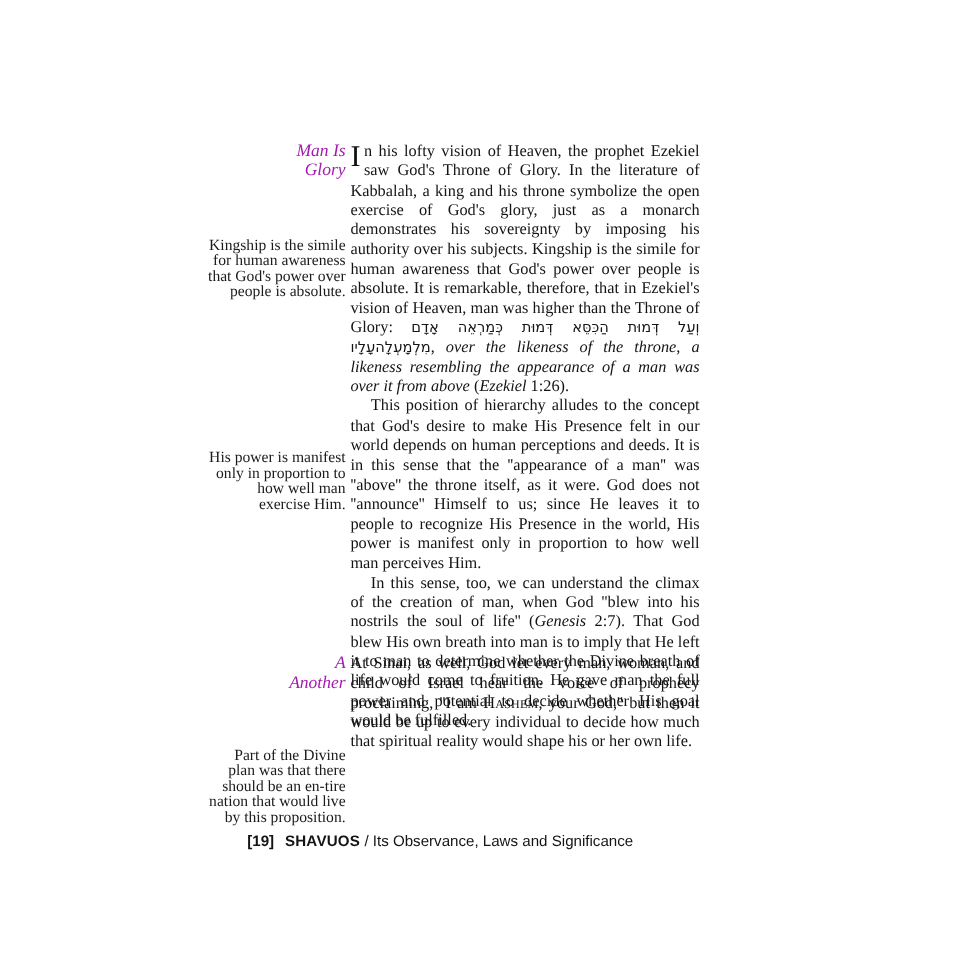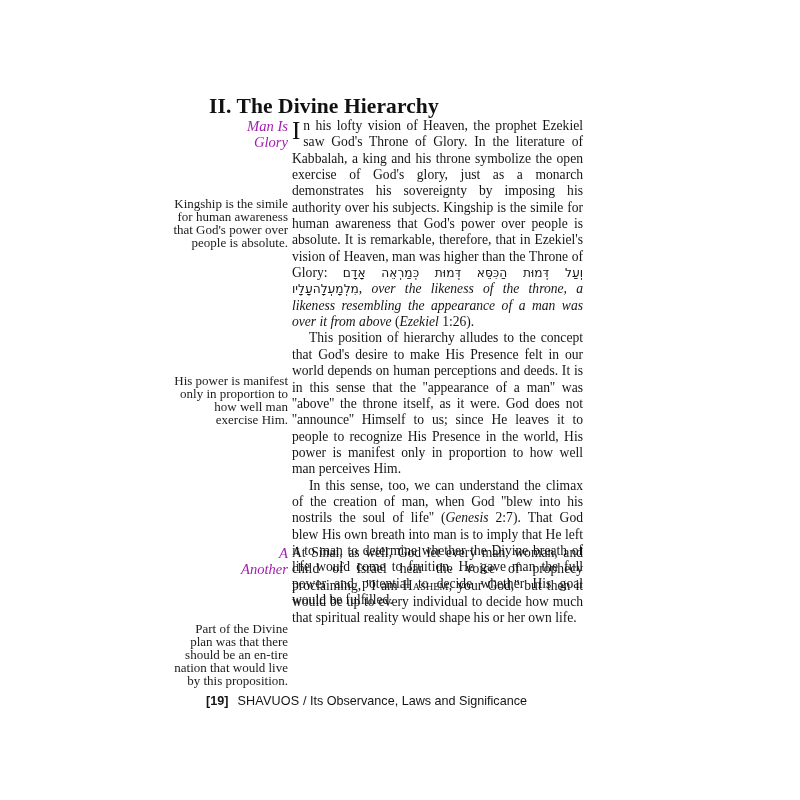--- a/index.html
+++ b/index.html
@@ -118,29 +118,28 @@
     position: absolute;
     left: 206px;
     top: 693px;
     font-family: "Liberation Sans", "DejaVu Sans", sans-serif;
     font-size: 12.6px;
     line-height: 16px;
     color: #141414;
     white-space: nowrap;
   }
   .footer .folio { margin-right: 9px; font-weight: bold; }
-  .footer .booktitle { font-weight: normal; letter-spacing: 0.2px; }
+  .footer .booktitle { font-weight: bold; letter-spacing: 0.2px; }
   .footer .subtitle { font-weight: normal; margin-top: 31px; }
 </style>
 </head>
 <body>
 
 <div class="page">
 
-  <h1 class="chapter-title">II. The Divine Hierarchy</h1>
 
   <div class="content">
 
     <div class="block">
 
       <div class="section-label" style="top:0px;">
         <div>Man Is</div>
         <div>Glory</div>
       </div>
 

